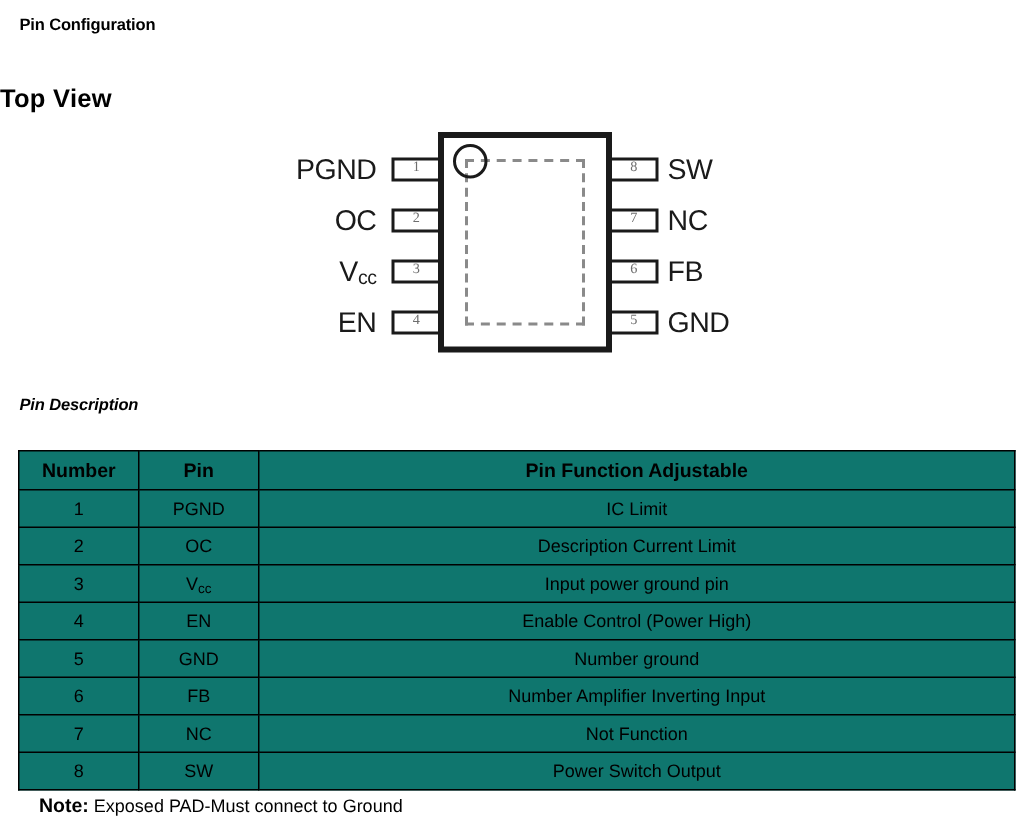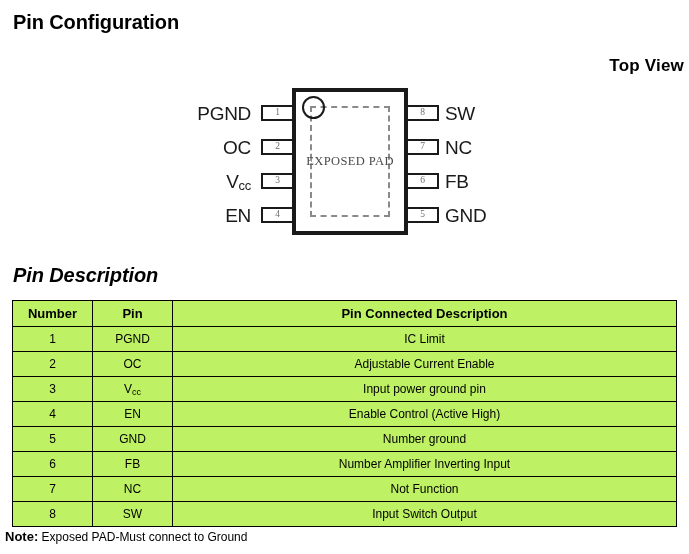--- a/index.html
+++ b/index.html
@@ -13,42 +13,42 @@
     position: relative;
     font-family: "Liberation Sans", sans-serif;
     color: #000000;
     overflow: hidden;
   }
 
   
   .section-heading {
     position: absolute;
     font-weight: bold;
-    font-size: 20px;
+    font-size: 11px;
     letter-spacing: -0.1px;
     color: #000;
     white-space: nowrap;
   }
   #heading-pin-config { left: 13px; top: 11px; }
   #heading-pin-desc   { left: 13px; top: 264px; font-style: italic; }
 
   
   #pin-diagram {
     position: absolute;
     left: 0;
     top: 48px;
     width: 689px;
     height: 205px;
   }
   #top-view-title {
     position: absolute;
     left: 0;
     top: 8px;
     width: 684px;
-    text-align: right;
+    text-align: left;
     font-weight: bold;
     font-size: 17px;
     letter-spacing: 0.2px;
     
     transform: translateX(0px);
   }
   #top-view-title span { display: inline-block; transform: translateX(0px); }
 
   
   #package-body {
@@ -131,21 +131,21 @@
   .vcc-sub { font-size: 13px; vertical-align: baseline; position: relative; top: 2px; }
 
   
   #pin-table {
     position: absolute;
     left: 12px;
     top: 300px;
     width: 664px;
     border-collapse: collapse;
     table-layout: fixed;
-    background: #bef264;
+    background: #0f766e;
   }
   #pin-table th, #pin-table td {
     border: 1.3px solid #000000;
     text-align: center;
     vertical-align: middle;
     font-size: 12px;
     color: #000;
     padding: 0;
   }
   #pin-table th {
@@ -156,21 +156,21 @@
   #pin-table td { height: 24px; font-size: 12px; }
   .col-number { width: 80px; }
   .col-pin    { width: 80px; }
   .col-desc   { width: 504px; }
 
   .cell-sub { font-size: 9px; position: relative; top: 2px; }
 
   
   #note-line {
     position: absolute;
-    left: 5px;
+    left: 26px;
     top: 529px;
     font-size: 12px;
     white-space: nowrap;
     color: #000;
   }
   #note-label {
     font-weight: bold;
     font-size: 13px;
   }
   #note-text { font-size: 12px; }
@@ -181,21 +181,20 @@
 <div class="section-heading" id="heading-pin-config">Pin Configuration</div>
 
 <div id="pin-diagram">
 
   <div id="top-view-title">
     <span>Top View</span>
   </div>
 
   <div id="package-body">
     <div id="exposed-pad-outline"></div>
-    <div id="exposed-pad-label">EXPOSED PAD</div>
     <div id="pin1-indicator"></div>
   </div>
 
   <div class="pin-lead left" style="top:57px;">
     <span>1</span>
   </div>
   <div class="pin-lead left" style="top:91px;">
     <span>2</span>
   </div>
   <div class="pin-lead left" style="top:125px;">
@@ -235,63 +234,63 @@
 <table id="pin-table">
   <colgroup>
     <col class="col-number">
       <col class="col-pin">
       <col class="col-desc">
   </colgroup>
   <thead>
     <tr>
       <th>Number</th>
       <th>Pin</th>
-      <th>Pin Connected Description</th>
+      <th>Pin Function Adjustable</th>
     </tr>
   </thead>
   <tbody>
     <tr>
       <td>1</td>
       <td>PGND</td>
       <td>IC Limit</td>
     </tr>
     <tr>
       <td>2</td>
       <td>OC</td>
-      <td>Adjustable Current Enable</td>
+      <td>Description Current Limit</td>
     </tr>
     <tr>
       <td>3</td>
       <td><span>V</span><span class="cell-sub">cc</span></td>
       <td>Input power ground pin</td>
     </tr>
     <tr>
       <td>4</td>
       <td>EN</td>
-      <td>Enable Control (Active High)</td>
+      <td>Enable Control (Power High)</td>
     </tr>
     <tr>
       <td>5</td>
       <td>GND</td>
       <td>Number ground</td>
     </tr>
     <tr>
       <td>6</td>
       <td>FB</td>
       <td>Number Amplifier Inverting Input</td>
     </tr>
     <tr>
       <td>7</td>
       <td>NC</td>
       <td>Not Function</td>
     </tr>
     <tr>
       <td>8</td>
       <td>SW</td>
-      <td>Input Switch Output</td>
+      <td>Power Switch Output</td>
     </tr>
   </tbody>
 </table>
 
 <div id="note-line">
   <span id="note-label">Note:</span>
   <span id="note-text">Exposed PAD-Must connect to Ground</span>
 </div>
 
 </body></html>

